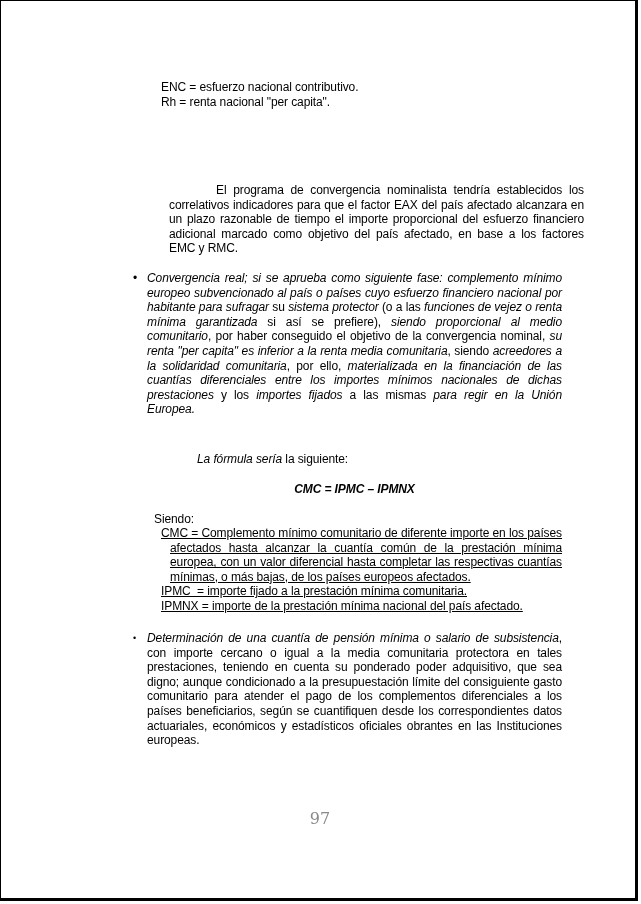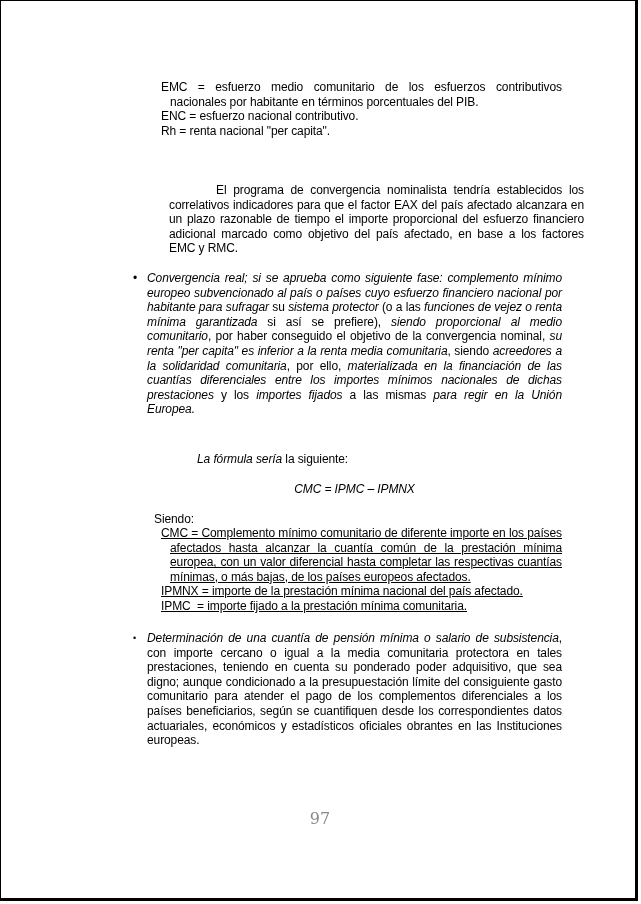--- a/index.html
+++ b/index.html
@@ -25,54 +25,53 @@
   .defs { left: 160px; top: 79px; width: 401px; }
   .def-item { text-indent: -9px; padding-left: 9px; text-align: justify; }
   .para1 { left: 146px; top: 182px; width: 415px; margin-left: 22px; }
   .para1 .indent { display: inline-block; width: 47px; }
   .bullet-block { left: 146px; width: 415px; }
   .bullet-dot {
     position: absolute; font-family: "Liberation Sans", sans-serif;
     font-size: 12px; line-height: 14.6px;
   }
   .formula-intro { left: 196px; top: 451px; }
-  .formula { left: 146px; top: 481px; width: 415px; text-align: center; font-weight: normal; font-style: italic; }
+  .formula { left: 146px; top: 481px; width: 415px; text-align: center; font-weight: bold; font-style: italic; }
   .siendo { left: 153px; top: 511px; }
   .defs2 { left: 160px; top: 525px; width: 401px; text-decoration: underline; }
   .footer {
     position: absolute; left: 0; width: 638px; top: 808px;
     text-align: center; font-family: "DejaVu Serif", serif;
     font-size: 16px; color: #8a8a8a;
   }
 </style>
 </head>
 <body>
 
 <div class="page">
 
   <div class="txt defs">
-    <div class="def-item">EMC = esfuerzo medio comunitario de los esfuerzos contributivos nacionales por habitante en términos porcentuales del PIB.</div>
     <div class="def-item">ENC = esfuerzo nacional contributivo.</div>
     <div class="def-item">Rh = renta nacional "per capita".</div>
   </div>
 
   <div class="txt just para1"><span class="indent"></span><span>El programa de convergencia nominalista tendría establecidos los correlativos indicadores para que el factor EAX del país afectado alcanzara en un plazo razonable de tiempo el importe proporcional del esfuerzo financiero adicional marcado como objetivo del país afectado, en base a los factores EMC y RMC.</span></div>
 
   <div class="bullet-dot" style="left:132px; top:270px;">•</div>
   <div class="txt just bullet-block" style="top:270px;"><span class="bi">Convergencia real; si se aprueba como siguiente fase: complemento mínimo europeo subvencionado al país o países cuyo esfuerzo financiero nacional por habitante para sufragar</span><span> su </span><span class="bi">sistema protector</span><span> (o a las </span><span class="bi">funciones de vejez o renta mínima garantizada</span><span> si así se prefiere), </span><span class="bi">siendo proporcional al medio comunitario</span><span>, por haber conseguido el objetivo de la convergencia nominal, </span><span class="bi">su renta "per capita" es inferior a la renta media comunitaria</span><span>, siendo </span><span class="bi">acreedores a la solidaridad comunitaria</span><span>, por ello, </span><span class="bi">materializada en la financiación de las cuantías diferenciales entre los importes mínimos nacionales de dichas prestaciones</span><span> y los </span><span class="bi">importes fijados</span><span> a las mismas </span><span class="bi">para regir en la Unión Europea.</span></div>
 
   <div class="txt formula-intro"><span class="bi">La fórmula sería</span><span> la siguiente:</span></div>
 
   <div class="txt formula">CMC = IPMC – IPMNX</div>
 
   <div class="txt siendo">Siendo:</div>
 
   <div class="txt defs2">
     <div class="def-item">CMC = Complemento mínimo comunitario de diferente importe en los países afectados hasta alcanzar la cuantía común de la prestación mínima europea, con un valor diferencial hasta completar las respectivas cuantías mínimas, o más bajas, de los países europeos afectados.</div>
+    <div class="def-item" style="white-space:pre;">IPMC  = importe fijado a la prestación mínima comunitaria.</div>
     <div class="def-item">IPMNX = importe de la prestación mínima nacional del país afectado.</div>
-    <div class="def-item" style="white-space:pre;">IPMC  = importe fijado a la prestación mínima comunitaria.</div>
   </div>
 
   <div class="bullet-dot" style="left:132px; top:630px; font-size:9px;">•</div>
   <div class="txt just bullet-block" style="top:630px;"><span class="bi">Determinación de una cuantía de pensión mínima o salario de subsistencia</span><span>, con importe cercano o igual a la media comunitaria protectora en tales prestaciones, teniendo en cuenta su ponderado poder adquisitivo, que sea digno; aunque condicionado a la presupuestación límite del consiguiente gasto comunitario para atender el pago de los complementos diferenciales a los países beneficiarios, según se cuantifiquen desde los correspondientes datos actuariales, económicos y estadísticos oficiales obrantes en las Instituciones europeas.</span></div>
 
   <div class="footer">97</div>
 </div>
 
 </body></html>

